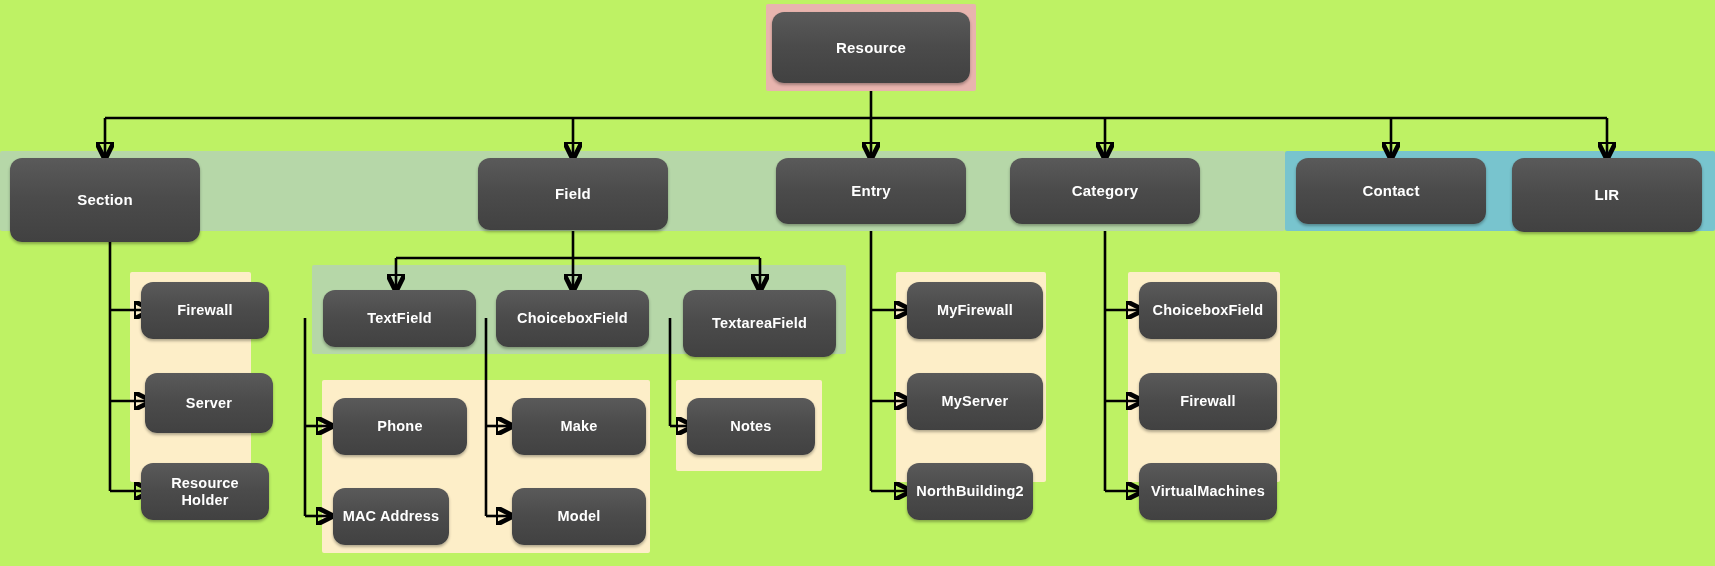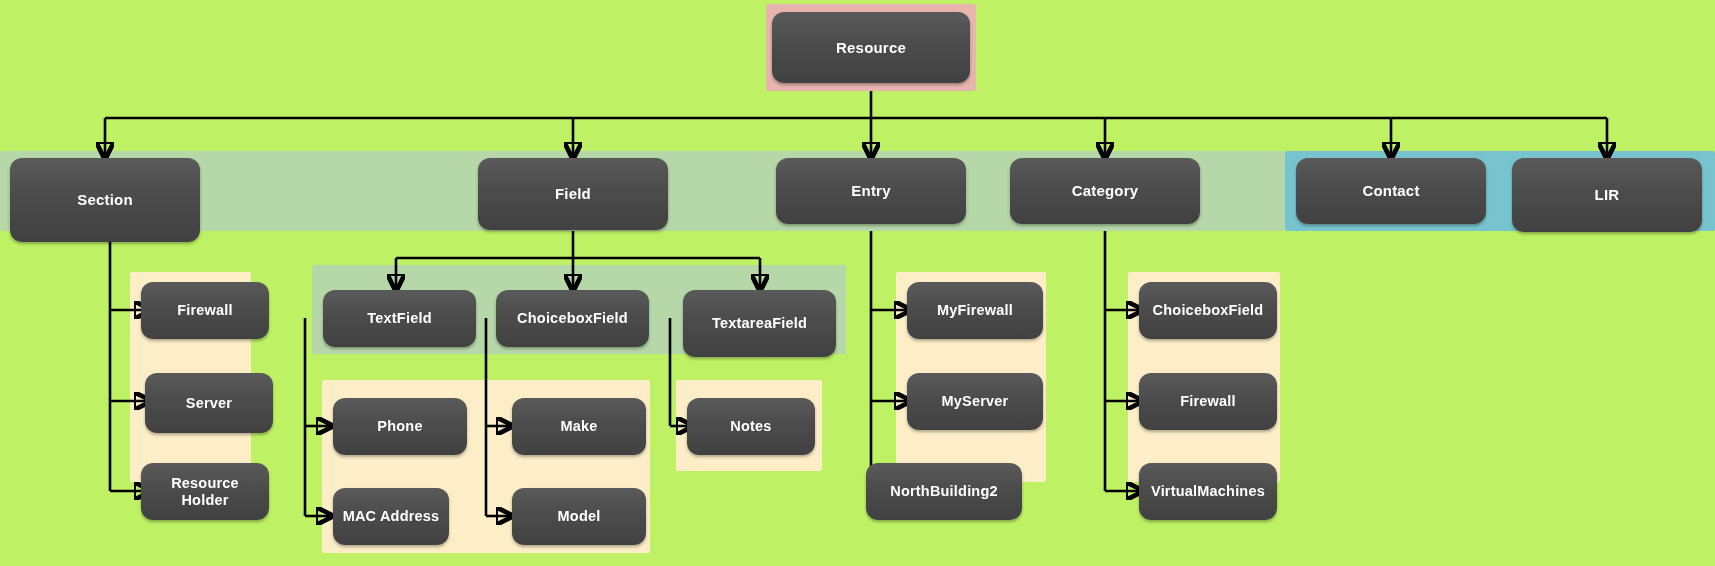--- a/index.html
+++ b/index.html
@@ -144,19 +144,19 @@
   <div class="node small" style="left:333px; top:398px; width:134px; height:57px;">Phone</div>
   <div class="node small" style="left:333px; top:488px; width:116px; height:57px;">MAC Address</div>
 
   <div class="node small" style="left:512px; top:398px; width:134px; height:57px;">Make</div>
   <div class="node small" style="left:512px; top:398px; width:134px; height:57px; top:488px;">Model</div>
 
   <div class="node small" style="left:687px; top:398px; width:128px; height:57px;">Notes</div>
 
   <div class="node small" style="left:907px; top:282px; width:136px; height:57px;">MyFirewall</div>
   <div class="node small" style="left:907px; top:373px; width:136px; height:57px;">MyServer</div>
-  <div class="node small" style="left:866px; top:463px; width:156px; height:57px;text-align:right;">NorthBuilding2</div>
+  <div class="node small" style="left:907px; top:463px; width:126px; height:57px;text-align:right;">NorthBuilding2</div>
 
   <div class="node small" style="left:1139px; top:282px; width:138px; height:57px;">ChoiceboxField</div>
   <div class="node small" style="left:1139px; top:373px; width:138px; height:57px;">Firewall</div>
   <div class="node small" style="left:1139px; top:463px; width:138px; height:57px;">VirtualMachines</div>
 
 </div>
 
 </body></html>

